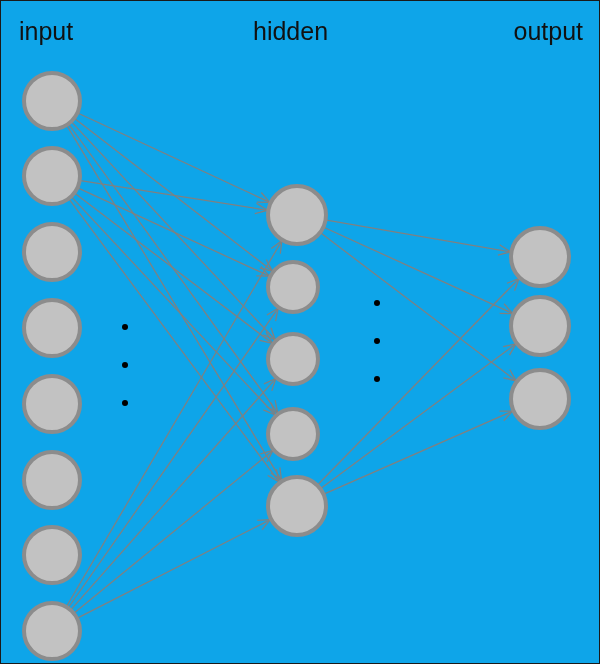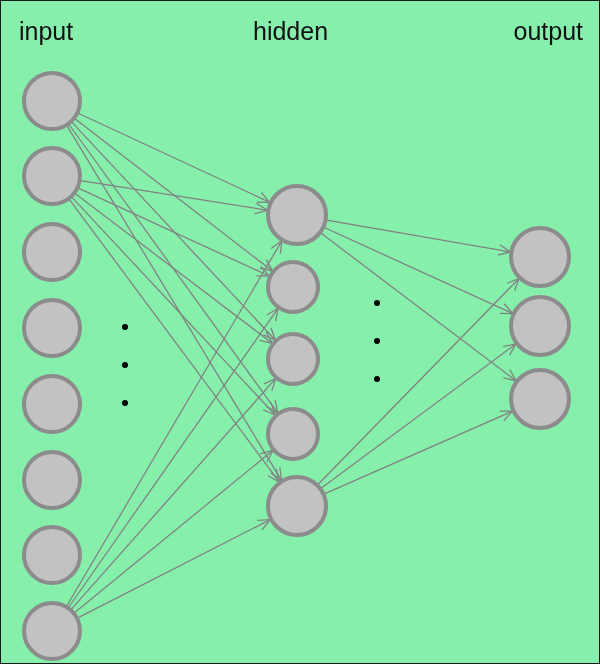--- a/index.html
+++ b/index.html
@@ -42,21 +42,21 @@
     stroke-width: 1.25;
     fill: none;
   }
   .ellipsis-dot {
     fill: #000000;
   }
 </style>
 </head>
 <body>
 
-<div id="diagram-root" style="width: 600px; height: 664px; background: #86efac; border-color: rgb(26, 26, 26);">
+<div id="diagram-root" style="width: 600px; height: 664px; background: #0ea5e9; border-color: rgb(26, 26, 26);">
   <svg id="nn-svg" viewBox="0 0 600 664">
     <g id="edges-group">
         <g>
           <line x1="77.29300319389223" y1="112.23429536368863" x2="268.8003415235598" y2="201.34383238239107" class="edge-line" stroke="#808080" stroke-width="1.25"></line>
           <line x1="268.8003415235598" y1="201.34383238239107" x2="255.80190500025222" y2="201.142219015909" stroke="#808080" stroke-width="1.25"></line>
           <line x1="268.8003415235598" y1="201.34383238239107" x2="260.2744983564391" y2="191.53006662761265" stroke="#808080" stroke-width="1.25"></line>
         </g>
         <g>
           <line x1="73.95773597405491" y1="117.71841863557765" x2="271.41720223015767" y2="270.11452122327523" class="edge-line" stroke="#808080" stroke-width="1.25"></line>
           <line x1="271.41720223015767" y1="270.11452122327523" x2="258.781504716461" y2="267.0585192039108" stroke="#808080" stroke-width="1.25"></line>

